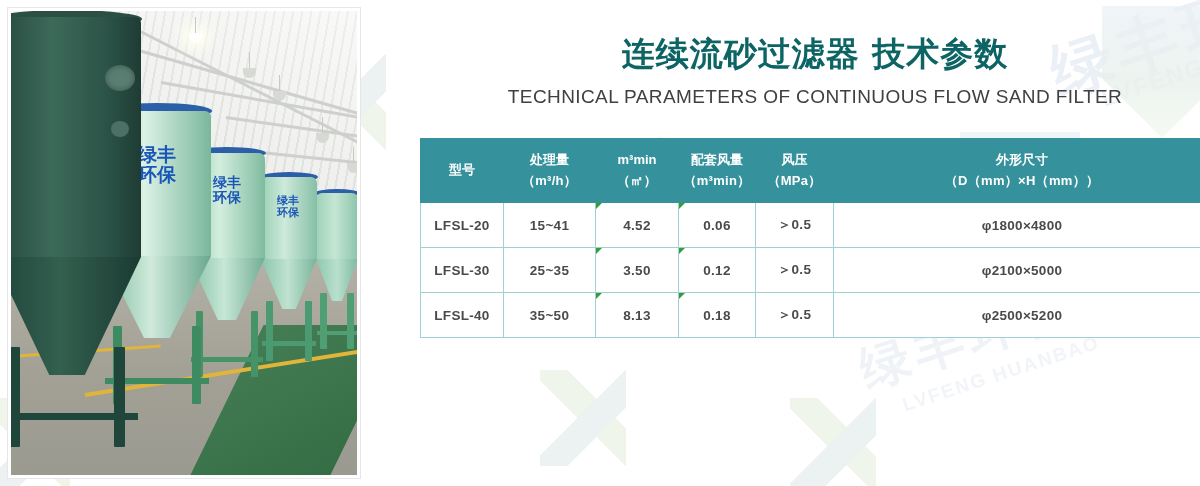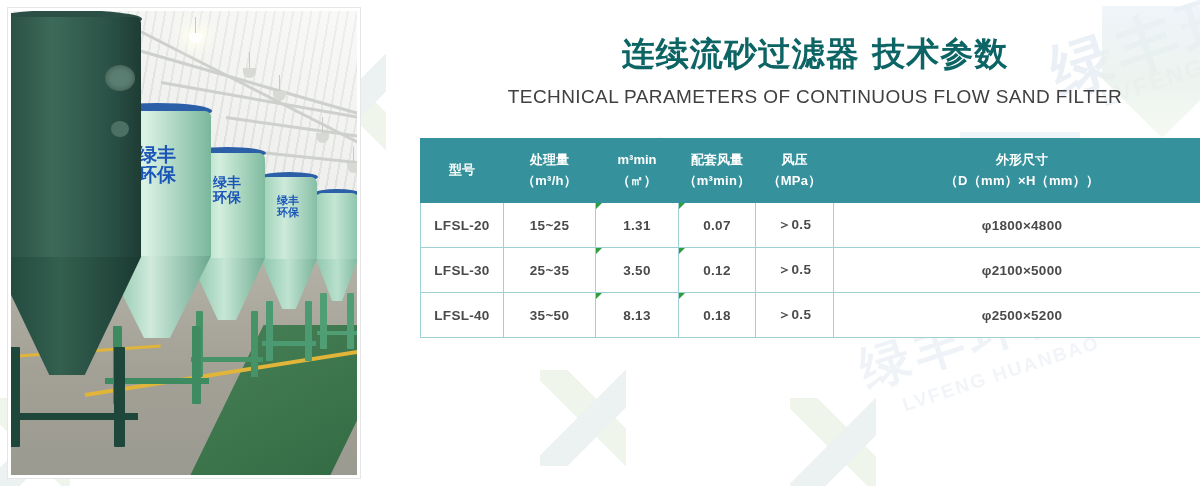--- a/index.html
+++ b/index.html
@@ -358,23 +358,23 @@
           </th>
           <th>
             <span class="l1">外形尺寸</span>
             <span class="l2">（D（mm）×H（mm））</span>
           </th>
         </tr>
       </thead>
       <tbody>
         <tr>
           <td>LFSL-20</td>
-          <td>15~25</td>
-          <td class="mark">1.31</td>
-          <td class="mark">0.07</td>
+          <td>15~41</td>
+          <td class="mark">4.52</td>
+          <td class="mark">0.06</td>
           <td>＞0.5</td>
           <td>φ1800×4800</td>
         </tr>
         <tr>
           <td>LFSL-30</td>
           <td>25~35</td>
           <td class="mark">3.50</td>
           <td class="mark">0.12</td>
           <td>＞0.5</td>
           <td>φ2100×5000</td>

